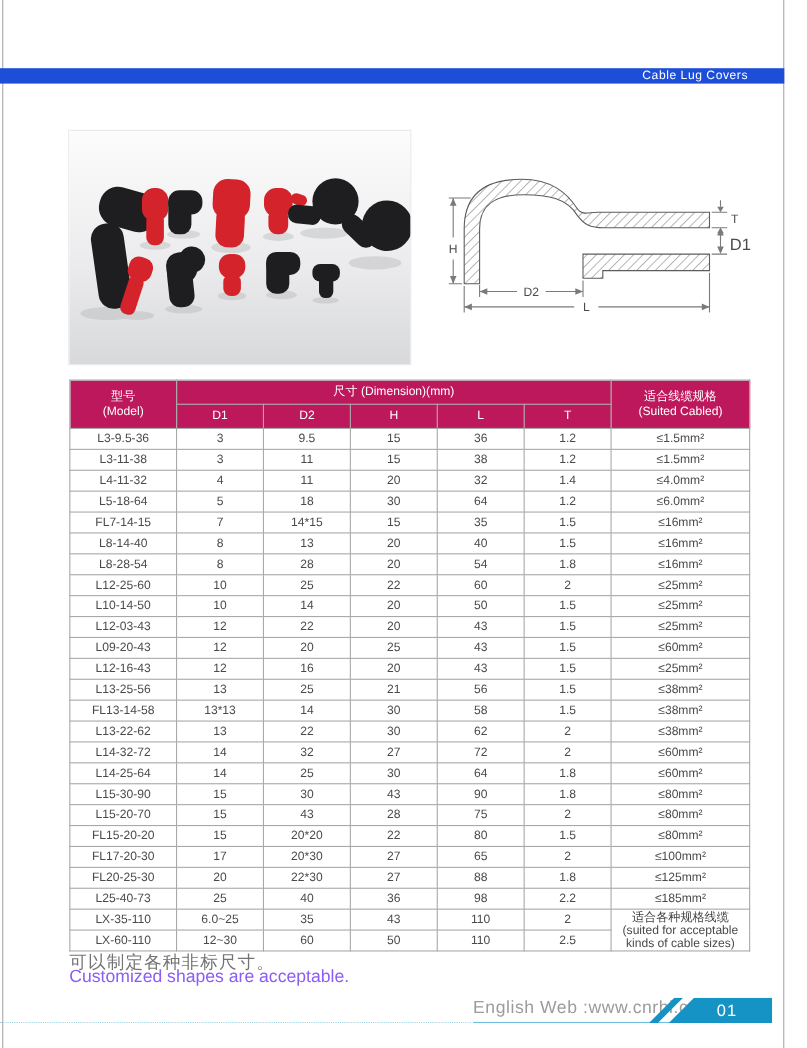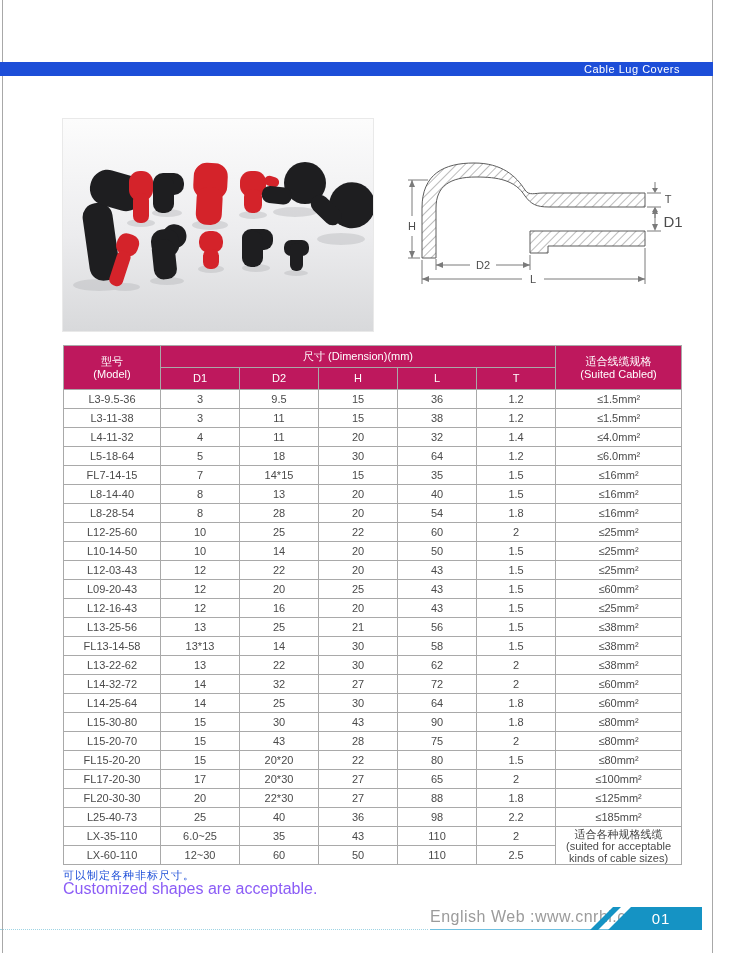--- a/index.html
+++ b/index.html
@@ -43,21 +43,21 @@
     background:#be185d;color:#ffffff;font-size:11px;line-height:13px;height:21px;
   }
   table.spec tbody td{
     font-size:11px;color:#4a4a4a;height:18px;background:#ffffff;
   }
   .hdr-two-line{display:block;line-height:13px;}
   td.merged-suited{line-height:12px;font-size:10.5px;}
   td.merged-suited .cn{font-size:11px;color:#3f3f3f;}
 
   .note{position:absolute;left:63px;top:869px;}
-  .note .cn{font-size:11px;color:#1d4ed8;line-height:13px;letter-spacing:1px;}
+  .note .cn{font-size:16px;color:#737373;line-height:13px;letter-spacing:1px;}
   .note .en{font-size:16px;color:#8b5cf6;line-height:14px;}
 
   .dotted-line{
     position:absolute;left:0;top:929px;width:428px;height:0;
     border-top:1px dotted #9fd4e4;
   }
   .web-label{
     position:absolute;left:430px;top:908px;width:216px;font-size:16px;
     color:#9b9b9b;letter-spacing:0.5px;white-space:nowrap;
   }
@@ -413,21 +413,21 @@
         <tr>
           <td>L14-25-64</td>
           <td>14</td>
           <td>25</td>
           <td>30</td>
           <td>64</td>
           <td>1.8</td>
           <td>≤60mm²</td>
         </tr>
         <tr>
-          <td>L15-30-80</td>
+          <td>L15-30-90</td>
           <td>15</td>
           <td>30</td>
           <td>43</td>
           <td>90</td>
           <td>1.8</td>
           <td>≤80mm²</td>
         </tr>
         <tr>
           <td>L15-20-70</td>
           <td>15</td>
@@ -449,21 +449,21 @@
         <tr>
           <td>FL17-20-30</td>
           <td>17</td>
           <td>20*30</td>
           <td>27</td>
           <td>65</td>
           <td>2</td>
           <td>≤100mm²</td>
         </tr>
         <tr>
-          <td>FL20-30-30</td>
+          <td>FL20-25-30</td>
           <td>20</td>
           <td>22*30</td>
           <td>27</td>
           <td>88</td>
           <td>1.8</td>
           <td>≤125mm²</td>
         </tr>
         <tr>
           <td>L25-40-73</td>
           <td>25</td>

